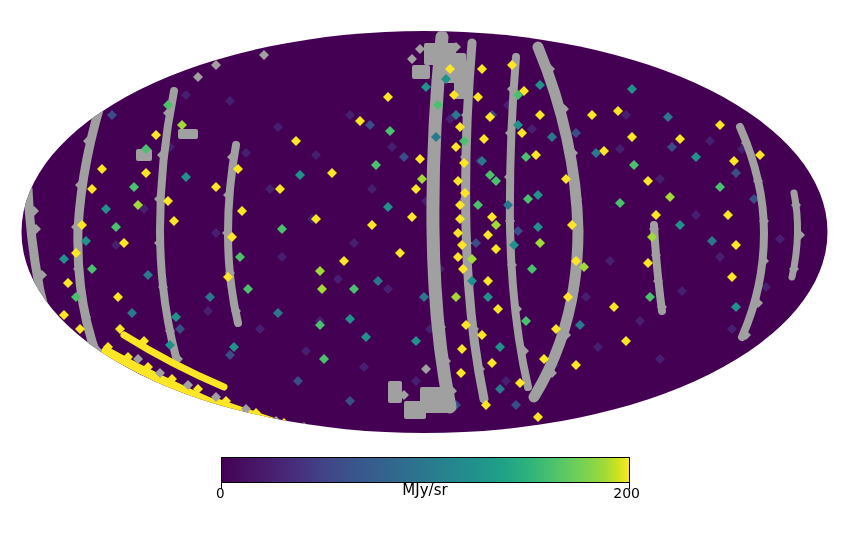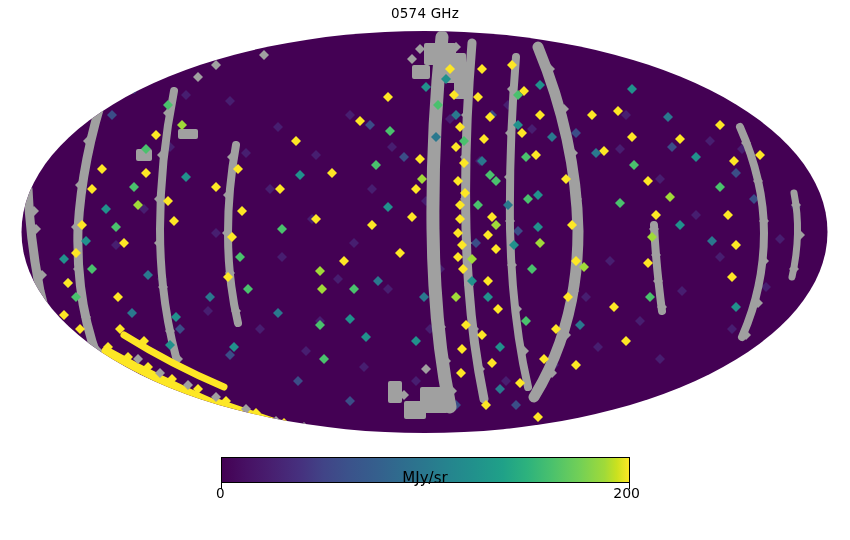--- a/index.html
+++ b/index.html
@@ -83,34 +83,33 @@
     top: 485px;
     width: 45px;
     font-size: 14px;
     color: #000000;
     text-align: right;
     white-space: pre;
   }
   #cb-unit-label {
     position: absolute;
     left: 225px;
-    top: 469px;
+    top: 481px;
     width: 400px;
     text-align: center;
     font-size: 15px;
     color: #000000;
     white-space: pre;
   }
 </style>
 </head>
 <body>
 
 <div id="figure">
 
-  <div id="plot-title">0574 GHz</div>
 
   <div id="sky-map-area">
     <svg id="sky-svg" viewBox="0 0 810 406">
       <defs>
         <clipPath id="ellipseClip">
           <ellipse cx="404.5" cy="203" rx="403" ry="201"></ellipse>
         </clipPath>
         <g id="hpx">
           <polygon points="0,-5 5,0 0,5 -5,0"></polygon>
         </g>

